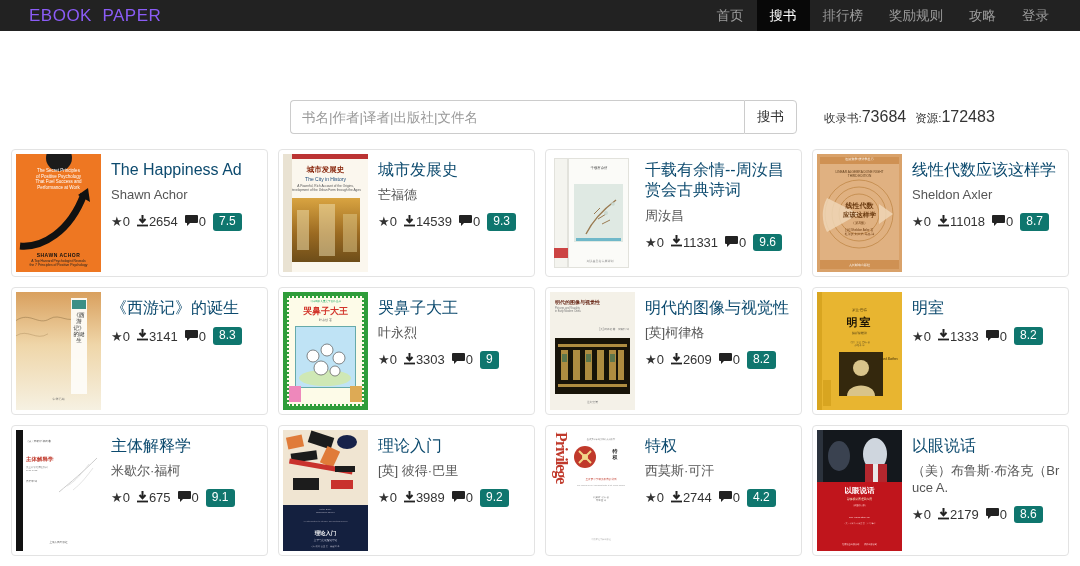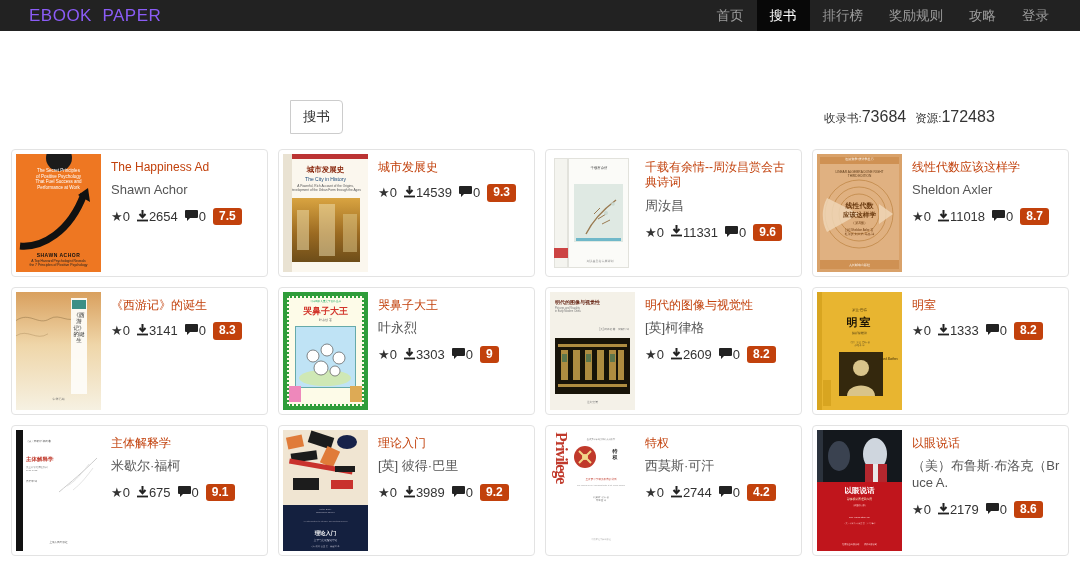--- a/index.html
+++ b/index.html
@@ -133,22 +133,22 @@
     inset: 0;
   }
 
   .info {
     padding: 6px 4px 0 10px;
     overflow: hidden;
     flex: 1;
     min-width: 0;
   }
   .title {
-    color: #c2410c;
-    font-size: 12px;
+    color: #0c4a6e;
+    font-size: 16px;
     line-height: 1.28;
     text-decoration: none;
     display: block;
     cursor: pointer;
     word-break: break-all;
   }
   .author {
     color: #555555;
     font-size: 13px;
     margin-top: 7px;
@@ -160,25 +160,25 @@
     display: flex;
     align-items: center;
     font-size: 13px;
     color: #333333;
     white-space: nowrap;
   }
   .meta .ico { font-size: 13px; line-height: 1; }
   .meta .grp { display: flex; align-items: center; margin-right: 7px; }
   .dl-ico { display: inline-block; margin-right: 1px; }
   .badge {
-    background: #c2410c;
+    background: #0f766e;
     color: #ffffff;
     border-radius: 3px;
     font-size: 12px;
-    font-weight: bold;
+    font-weight: normal;
     padding: 2px 6px;
     line-height: 1.1;
   }
 
   
   .cv-txt {
     position: absolute;
     width: 100%;
     text-align: center;
     font-size: 7px;
@@ -197,20 +197,21 @@
       <a class="nav-link active">搜书</a>
       <a class="nav-link">排行榜</a>
       <a class="nav-link">奖励规则</a>
       <a class="nav-link">攻略</a>
       <a class="nav-link">登录</a>
     </nav>
 </div>
 
 <div class="search-row">
   <div class="search-group">
+    <input class="search-input" type="text" placeholder="书名|作者|译者|出版社|文件名" style="">
     <button class="search-btn">搜书</button>
   </div>
   <div class="stats">
     <span class="lbl">收录书:</span>
     <span class="num">73684</span>
     <span class="lbl">资源:</span>
     <span class="num">172483</span>
   </div>
 </div>
 
@@ -265,20 +266,21 @@
             <div class="cv-txt" style="top:30px;font-size:3.2px;color:#555">A Powerful, Rich Account of the Origins,<br>Development of the Urban Form through the Ages</div>
             <div class="bar" style="left:8px;top:44px;right:8px;height:64px;background:linear-gradient(#d9a441,#9c6b22 55%,#6d4d19)"></div>
             <div class="bar" style="left:14px;top:56px;width:12px;height:40px;background:#e9d9a8;opacity:.55"></div>
             <div class="bar" style="left:36px;top:50px;width:16px;height:52px;background:#f0e2b4;opacity:.5"></div>
             <div class="bar" style="left:60px;top:60px;width:14px;height:38px;background:#e0c98c;opacity:.5"></div>
             <div class="bar" style="left:0;top:0;width:9px;height:100%;background:#e9e2d2"></div>
           </div>
         </div>
         <div class="info">
           <a class="title">城市发展史</a>
+          <div class="author">芒福德</div>
           <div class="meta">
             <span class="grp">
               <span class="ico">★</span>
               <span>0</span>
             </span>
             <span class="grp">
               <span class="ico dl-ico"><svg width="11" height="12" viewBox="0 0 11 12">
                   <path d="M5.5 0 L5.5 6 M2.5 4 L5.5 7.3 L8.5 4" stroke="#222" stroke-width="2" fill="none"></path>
                   <rect x="0" y="9.6" width="11" height="1.8" fill="#222"></rect>
                 </svg></span>

